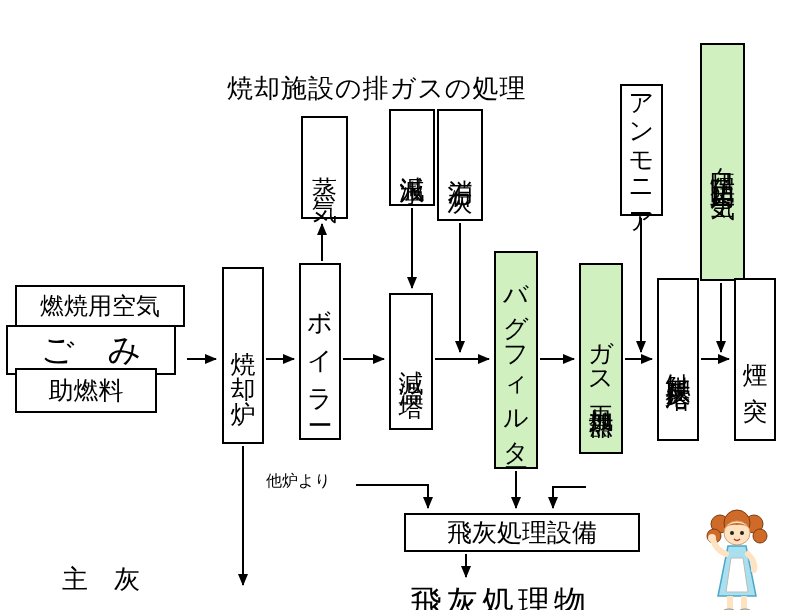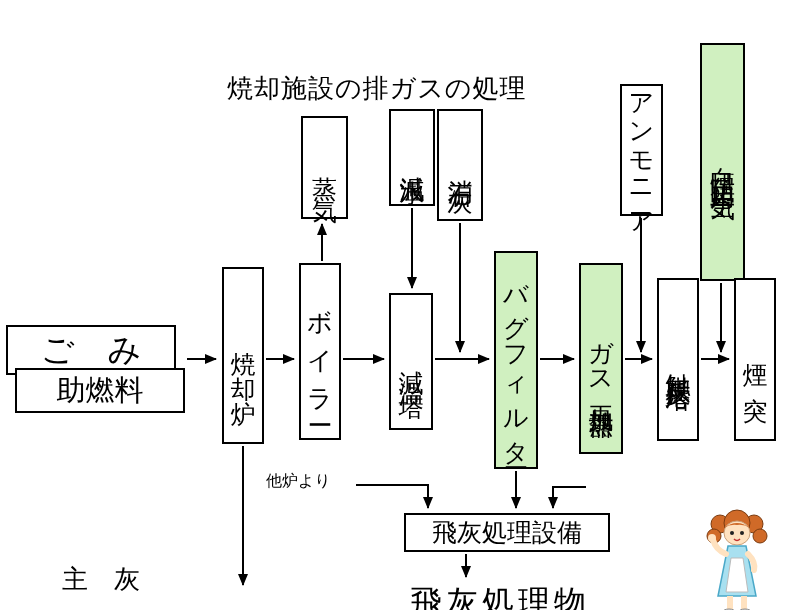--- a/index.html
+++ b/index.html
@@ -51,40 +51,41 @@
     <line x1="243" y1="417" x2="243" y2="556" marker-end="url(#ah)"></line>
     <line x1="516" y1="442" x2="516" y2="479" marker-end="url(#ah)"></line>
     <line x1="466" y1="525" x2="466" y2="548" marker-end="url(#ah)"></line>
 
     <polyline points="356,456 428,456 428,479" marker-end="url(#ah)"></polyline>
     <polyline points="586,458 553,458 553,479" marker-end="url(#ah)"></polyline>
   </svg>
 
   <div class="title" style="left:227px;top:42px;">焼却施設の排ガスの処理</div>
 
+  <div class="box" style="left:15px;top:256px;width:170px;height:42px;font-size:24px;">燃焼用空気</div>
   <div class="box" style="left:6px;top:296px;width:170px;height:50px;font-size:33px;">ご　み</div>
-  <div class="box" style="left:15px;top:339px;width:170px;height:45px;font-size:29px;">助燃料</div>
+  <div class="box" style="left:15px;top:339px;width:142px;height:45px;font-size:25px;">助燃料</div>
 
   <div class="box vbox" style="left:301px;top:87px;width:47px;height:103px;letter-spacing:24px;padding-top:24px;">蒸気</div>
   <div class="box vbox" style="left:389px;top:80px;width:46px;height:97px;letter-spacing:2px;padding-top:2px;">減温水</div>
   <div class="box vbox" style="left:437px;top:80px;width:46px;height:112px;letter-spacing:6px;padding-top:6px;">消石灰</div>
   <div class="box vbox" style="left:620px;top:55px;width:43px;height:132px;letter-spacing:1px;">アンモニア</div>
   <div class="box vbox green" style="left:700px;top:14px;width:45px;height:238px;letter-spacing:5px;padding-top:5px;">白煙防止用空気</div>
 
   <div class="box vbox" style="left:222px;top:238px;width:42px;height:177px;letter-spacing:24px;padding-top:24px;">焼却炉</div>
   <div class="box vbox" style="left:299px;top:234px;width:42px;height:177px;letter-spacing:12px;padding-top:12px;">ボイラー</div>
   <div class="box vbox" style="left:389px;top:264px;width:44px;height:137px;letter-spacing:12px;padding-top:12px;">減温塔</div>
   <div class="box vbox green" style="left:494px;top:222px;width:44px;height:218px;letter-spacing:3px;padding-top:3px;">バグフィルター</div>
   <div class="box vbox green" style="left:579px;top:234px;width:44px;height:191px;letter-spacing:3px;padding-top:3px;">ガス再加熱器</div>
   <div class="box vbox" style="left:657px;top:249px;width:42px;height:163px;letter-spacing:3px;padding-top:3px;">触媒反応塔</div>
   <div class="box vbox" style="left:734px;top:249px;width:42px;height:163px;letter-spacing:34px;padding-top:34px;">煙突</div>
 
   <div class="label" style="left:266px;top:442px;font-size:16px;">他炉より</div>
   <div class="label" style="left:62px;top:533px;font-size:26px;">主　灰</div>
-  <div class="box" style="left:404px;top:484px;width:206px;height:39px;font-size:25px;">飛灰処理設備</div>
+  <div class="box" style="left:404px;top:484px;width:236px;height:39px;font-size:25px;">飛灰処理設備</div>
   <div class="label" style="left:410px;top:552px;font-size:32px;letter-spacing:4px;">飛灰処理物</div>
 
   <svg style="position:absolute;left:696px;top:477px;" width="82" height="122" viewBox="0 0 82 122">
     <g stroke="#7a3b10" stroke-width="1">
       <circle cx="24" cy="18" r="9" fill="#d06a28"></circle>
       <circle cx="58" cy="18" r="9" fill="#d06a28"></circle>
       <circle cx="18" cy="30" r="7" fill="#d06a28"></circle>
       <circle cx="64" cy="30" r="7" fill="#d06a28"></circle>
       <circle cx="41" cy="17" r="13" fill="#d06a28"></circle>
     </g>

